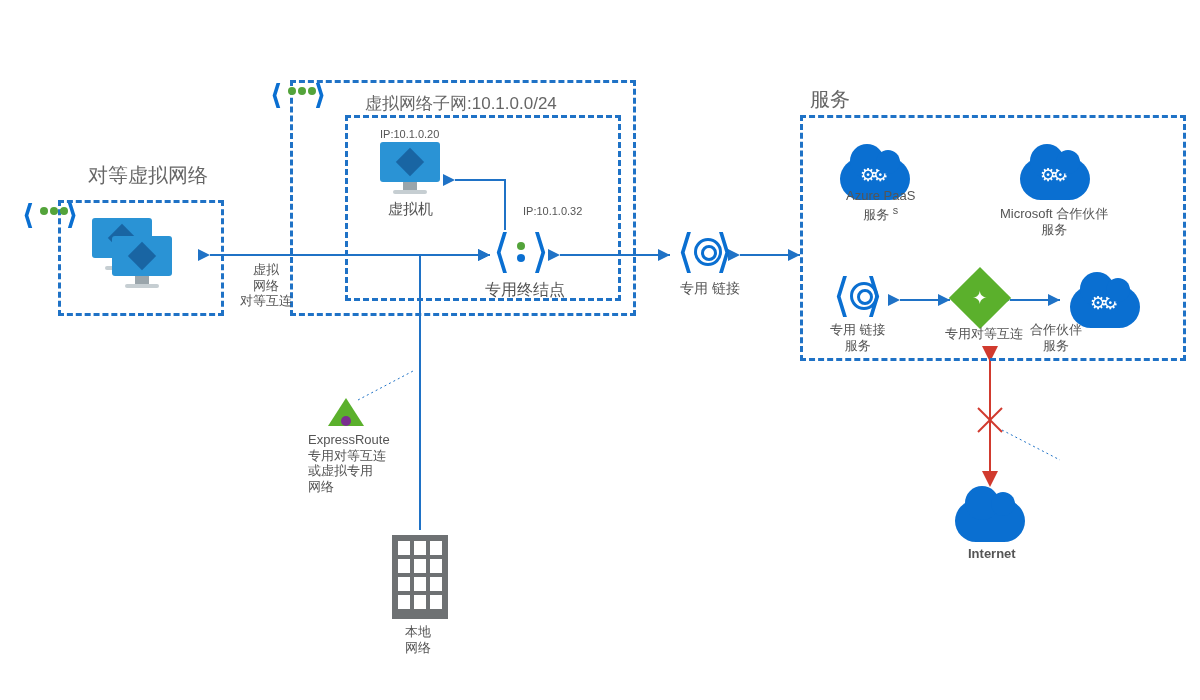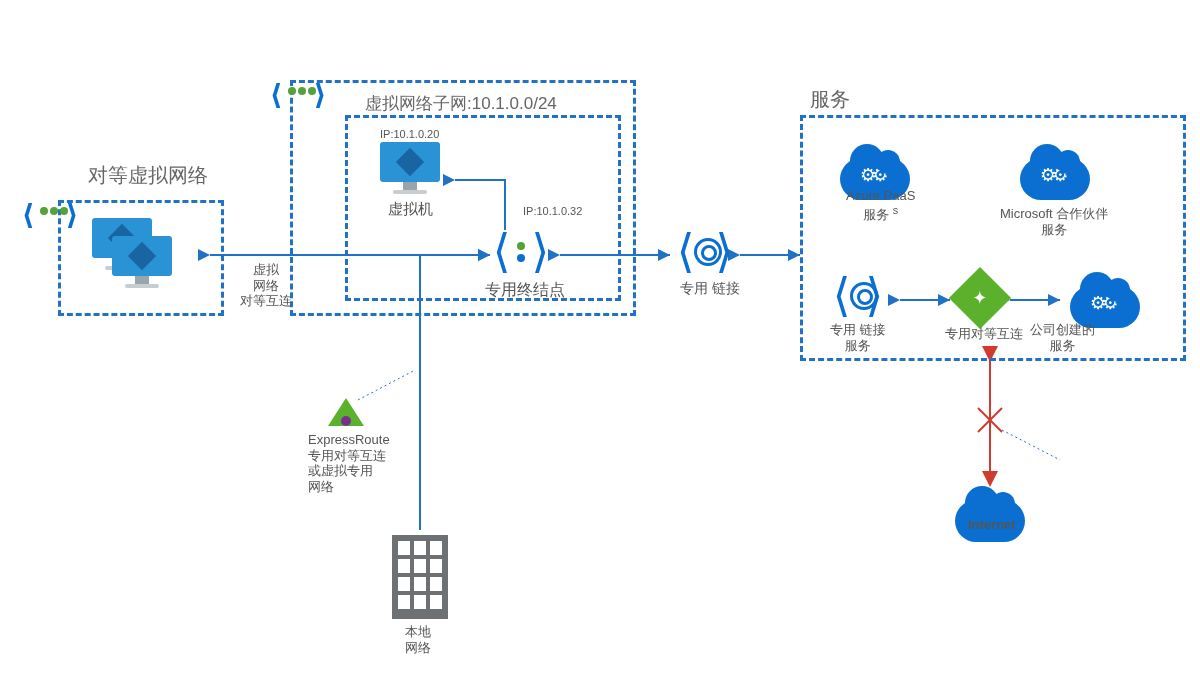--- a/index.html
+++ b/index.html
@@ -192,26 +192,26 @@
 
   <div class="lb" style="left:958px;top:276px;">
       <span>✦</span>
     </div>
   <div class="label node-label" style="left:945px;top:326px;">专用对等互连</div>
 
   <div class="cloud blue" style="left:1070px;top:286px;">
       <span class="gears">⚙⚙</span>
     </div>
   <div class="label node-label" style="left:1030px;top:322px;">
-    <span>公司创建的</span><br>
+    <span>合作伙伴</span><br>
     <span>服务</span>
   </div>
 
   <div class="cloud blue" style="left:955px;top:500px;"></div>
-  <div class="label node-label" style="left:968px;top:517px;font-weight:600;">Internet</div>
+  <div class="label node-label" style="left:968px;top:546px;font-weight:600;">Internet</div>
 
   <div class="er" style="left:328px;top:398px;"></div>
   <div class="label node-label" style="left:308px;top:432px;text-align:left;">
     <span>ExpressRoute</span><br>
     <span class="tiny">专用对等互连</span><br>
     <span>或虚拟专用</span><br>
     <span>网络</span>
   </div>
 
   <div class="bld" style="left:392px;top:535px;">

